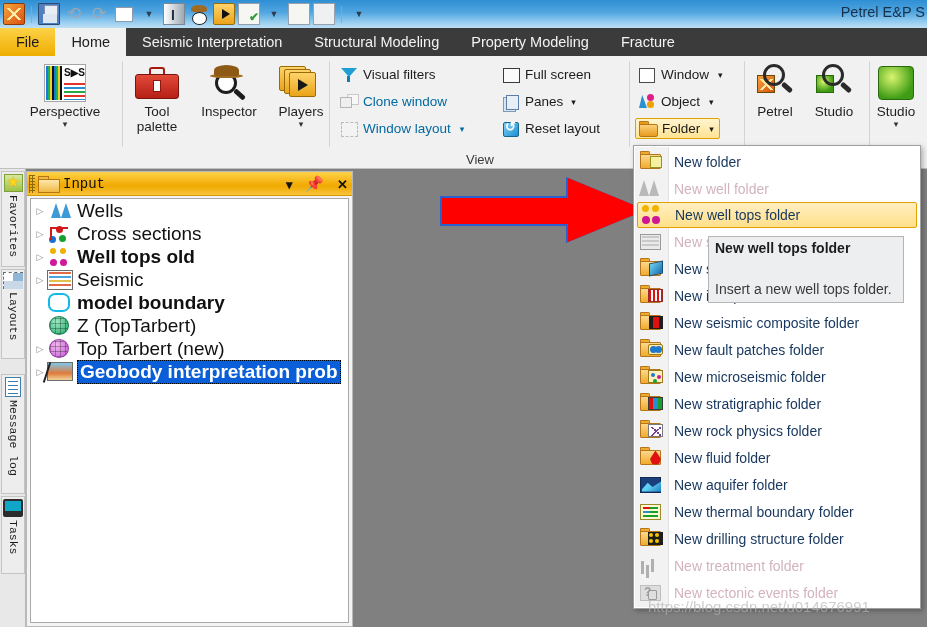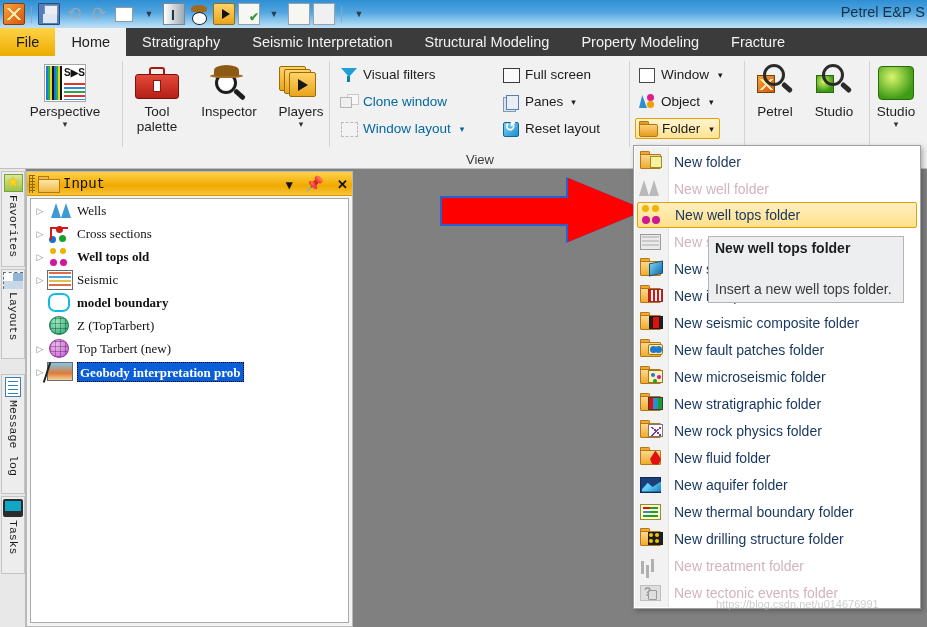--- a/index.html
+++ b/index.html
@@ -168,21 +168,21 @@
   .ip-folder{width:20px;height:15px;position:relative;margin:0 5px 0 3px;}
   .ip-folder:after{content:"";position:absolute;left:0;top:3px;width:20px;height:12px;background:linear-gradient(to bottom,#ffe6a8,#f0b946);border:1px solid #b87612;}
   .ip-folder:before{content:"";position:absolute;left:0;top:0px;width:9px;height:4px;background:#f0b946;border:1px solid #b87612;border-bottom:none;}
   .ip-title{font-family:"Liberation Mono", monospace; font-weight:normal;font-size:14px;color:#101010;}
   .ip-btns{position:absolute;right:4px;top:0;height:24px;display:flex;align-items:center;gap:13px;}
   .ip-btns span{font-size:13px;color:#141414;font-weight:bold;}
   .ip-tree{position:absolute;left:3px;top:26px;right:3px;bottom:3px;background:#fff;border:1px solid #a9a9a9;overflow:hidden;}
   .trow{height:23px;display:flex;align-items:center;padding-left:2px;white-space:nowrap;}
   .twist{width:14px;text-align:center;font-size:9px;color:#8b8b8b;}
   .ticon{width:26px;height:20px;position:relative;flex:0 0 26px;margin-right:4px;}
-  .tlabel{font-family:Liberation Serif, serif;font-size:13px;color:#111;}
+  .tlabel{font-family:Liberation Sans, sans-serif;font-size:19px;color:#111;}
   .tlabel.b{font-weight:bold;}
   .trow.selected .tlabel{background:#0a5fd8;color:#fff;font-weight:bold;}
   .trow.selected .selbox{border:1px dotted #000;background:#0a5fd8;padding:0 2px;}
 
   .tw-wells:after{content:"";position:absolute;left:4px;top:2px;width:0;height:0;
     border-left:5px solid transparent;border-right:5px solid transparent;border-bottom:15px solid #3e9ad6;}
   .tw-wells:before{content:"";position:absolute;left:14px;top:2px;width:0;height:0;
     border-left:5px solid transparent;border-right:5px solid transparent;border-bottom:15px solid #3e9ad6;}
   .tw-cross:after{content:"";position:absolute;left:3px;top:3px;width:16px;height:11px;
     border-top:2px solid #d11a1a;border-left:2px solid #d11a1a;}
@@ -276,21 +276,21 @@
   .g-tect:after{content:"?";position:absolute;left:3px;top:-1px;color:#9a9a9a;font-size:12px;font-weight:bold;}
   .g-tect:before{content:"";position:absolute;right:3px;top:4px;width:7px;height:8px;border:1.6px solid #9a9a9a;border-radius:1px;}
 
   
   .tooltip{position:absolute;left:708px;top:236px;width:196px;background:#eceef0;border:1px solid #b5b5b5;
            padding:3px 6px 5px; z-index:20;}
   .tt-title{font-size:14px;font-weight:bold;color:#1d1d1d;margin-bottom:1px;}
   .tt-body{font-size:14px;color:#3a3a3a;margin-top:25px;}
 
   
-  .watermark{position:absolute;left:716px;top:598px;font-size:11px;color:#b3b3b3;opacity:.65;white-space:nowrap;z-index:30;}
+  .watermark{position:absolute;left:648px;top:598px;font-size:15px;color:#b3b3b3;opacity:.65;white-space:nowrap;z-index:30;}
 </style>
 </head>
 <body>
 
 <div id="app">
 
   <div class="titlebar">
     <div class="qat">
       <span class="ic ic-petrel"></span>
       <span class="sep-v"></span>
@@ -310,21 +310,20 @@
       <span class="ic ic-doc2"></span>
       <span class="sep-v"></span>
       <span class="ic ic-caret">▼</span>
     </div>
     <div class="apptitle">Petrel E&amp;P S</div>
   </div>
 
   <div class="tabstrip">
     <div class="tab file">File</div>
     <div class="tab active">Home</div>
-    <div class="tab">Stratigraphy</div>
     <div class="tab">Seismic Interpretation</div>
     <div class="tab">Structural Modeling</div>
     <div class="tab">Property Modeling</div>
     <div class="tab">Fracture</div>
   </div>
 
   <div class="ribbon">
 
     <div class="rgroup" style="left:8px;width:115px;">
       <div class="bigbtn" style="left:15px;">

